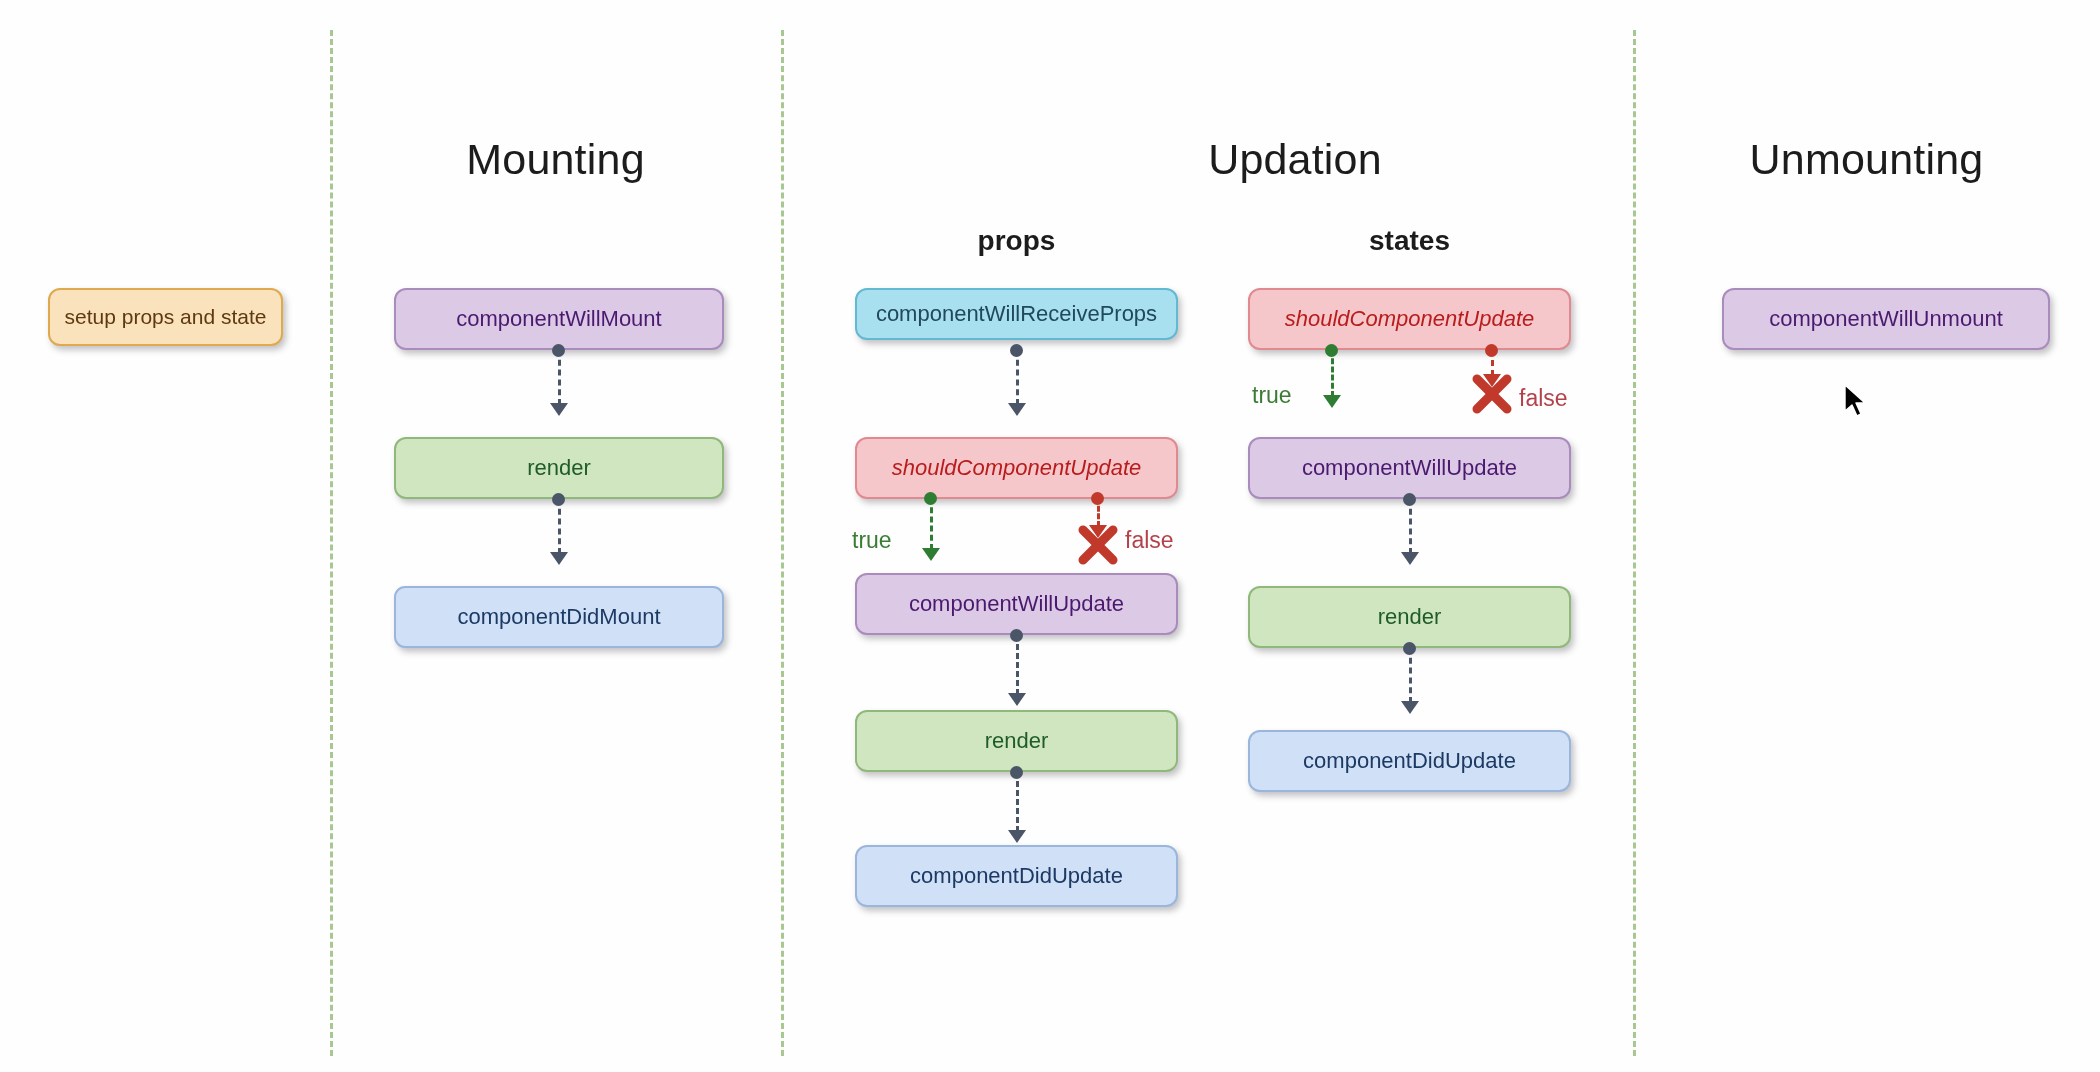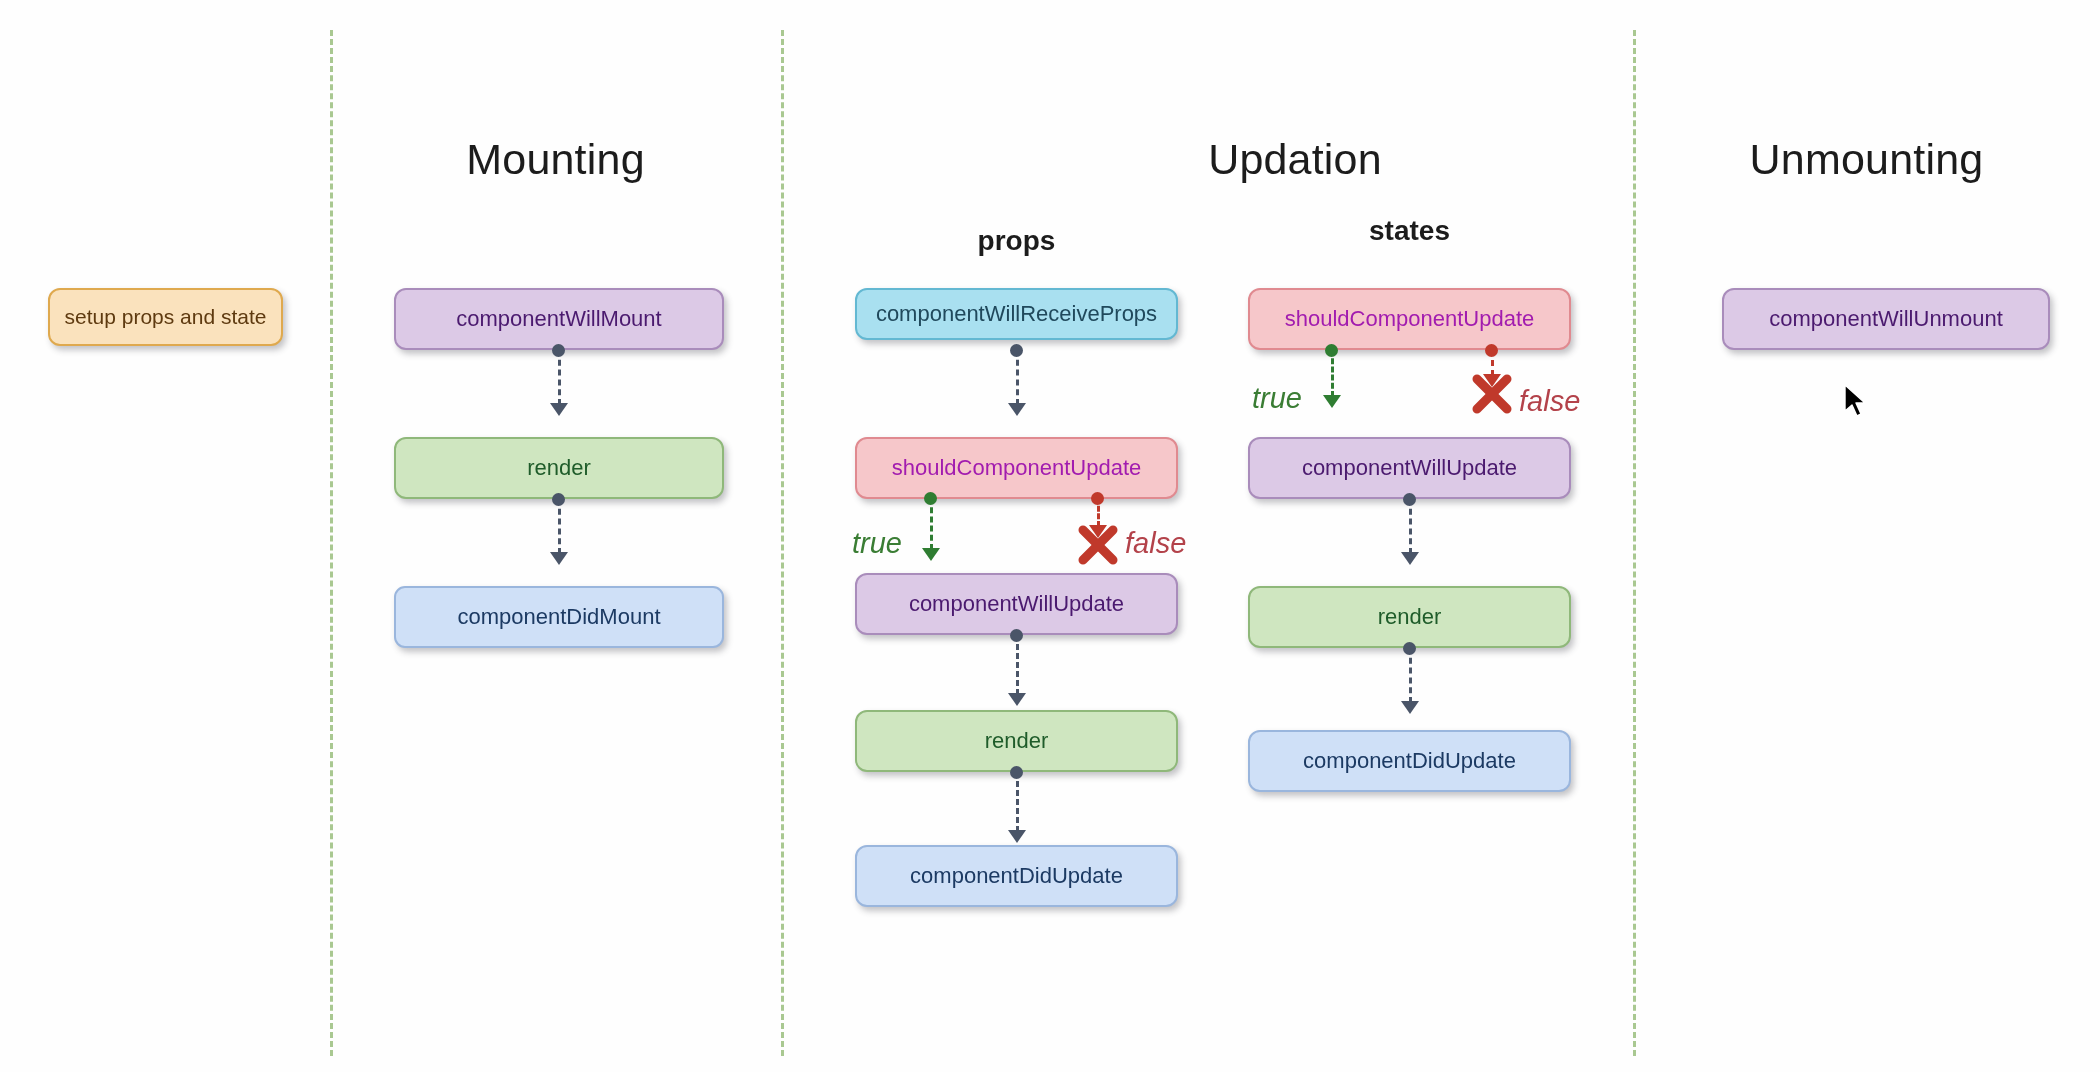--- a/index.html
+++ b/index.html
@@ -65,21 +65,21 @@
     font-weight: 400;
     box-shadow: 3px 4px 6px rgba(60,60,70,.30);
     text-align: center;
     line-height: 1.1;
     padding: 0 8px;
   }
   .node.n-purple { background:#dcc9e6; border-color:#a98cbb; color:#4b1a6f; }
   .node.n-green  { background:#cfe6c0; border-color:#8fb87a; color:#1f5c2a; }
   .node.n-blue   { background:#cfe0f7; border-color:#9ab6dd; color:#1c3a63; }
   .node.n-cyan   { background:#a9e0f0; border-color:#63b8d2; color:#20495c; }
-  .node.n-red    { background:#f6c7ca; border-color:#e08a90; color:#a21caf; }
+  .node.n-red    { background:#f6c7ca; border-color:#e08a90; color:#b91c1c;font-style:italic; }
   .node.n-orange { background:#fae2bd; border-color:#dfa94e; color:#5e3a10; }
 
   
   .conn {
     position: absolute;
     width: 0;
     border-left-width: 3px;
     border-left-style: dashed;
   }
   .conn.c-dark  { border-left-color:#4a5568; }
@@ -105,23 +105,22 @@
     border-left: 9px solid transparent;
     border-right: 9px solid transparent;
   }
   .arrow.a-dark  { border-top: 13px solid #4a5568; }
   .arrow.a-green { border-top: 13px solid #2f7d32; }
   .arrow.a-red   { border-top: 13px solid #c0392b; }
 
   
   .branch-label {
     position: absolute;
-    font-size: 29px;
+    font-size: 23px;
     white-space: nowrap;
-    font-style: italic;
   }
   .branch-label.bl-true  { color:#3a7d34; }
   .branch-label.bl-false { color:#b3424a; }
 
   
   .x-mark {
     position: absolute;
     width: 46px;
     height: 46px;
   }
@@ -141,21 +140,21 @@
 
   <div class="divider" style="left:330px;"></div>
   <div class="divider" style="left:781px;"></div>
   <div class="divider" style="left:1633px;"></div>
 
   <div class="phase-title" style="left:330px; top:135px; width:451px;">Mounting</div>
   <div class="phase-title" style="left:781px; top:135px; width:1028px;">Updation</div>
   <div class="phase-title" style="left:1633px;top:135px; width:467px;">Unmounting</div>
 
   <div class="sub-title" style="left:855px;  top:225px; width:323px;">props</div>
-  <div class="sub-title" style="left:1248px; top:215px; width:323px;">states</div>
+  <div class="sub-title" style="left:1248px; top:225px; width:323px;">states</div>
 
   <div class="node n-orange" style="left:48px; top:288px; width:235px; height:58px; font-size:21px;">setup props and state</div>
 
   <div class="node n-purple" style="left:394px; top:288px; width:330px; height:62px;">componentWillMount</div>
   <div class="dot d-dark" style="left:552px; top:344px;"></div>
   <div class="conn c-dark" style="left:558px; top:350px; height:55px;"></div>
   <div class="arrow a-dark" style="left:550px; top:403px;"></div>
 
   <div class="node n-green" style="left:394px; top:437px; width:330px; height:62px;">render</div>
   <div class="dot d-dark" style="left:552px; top:493px;"></div>

